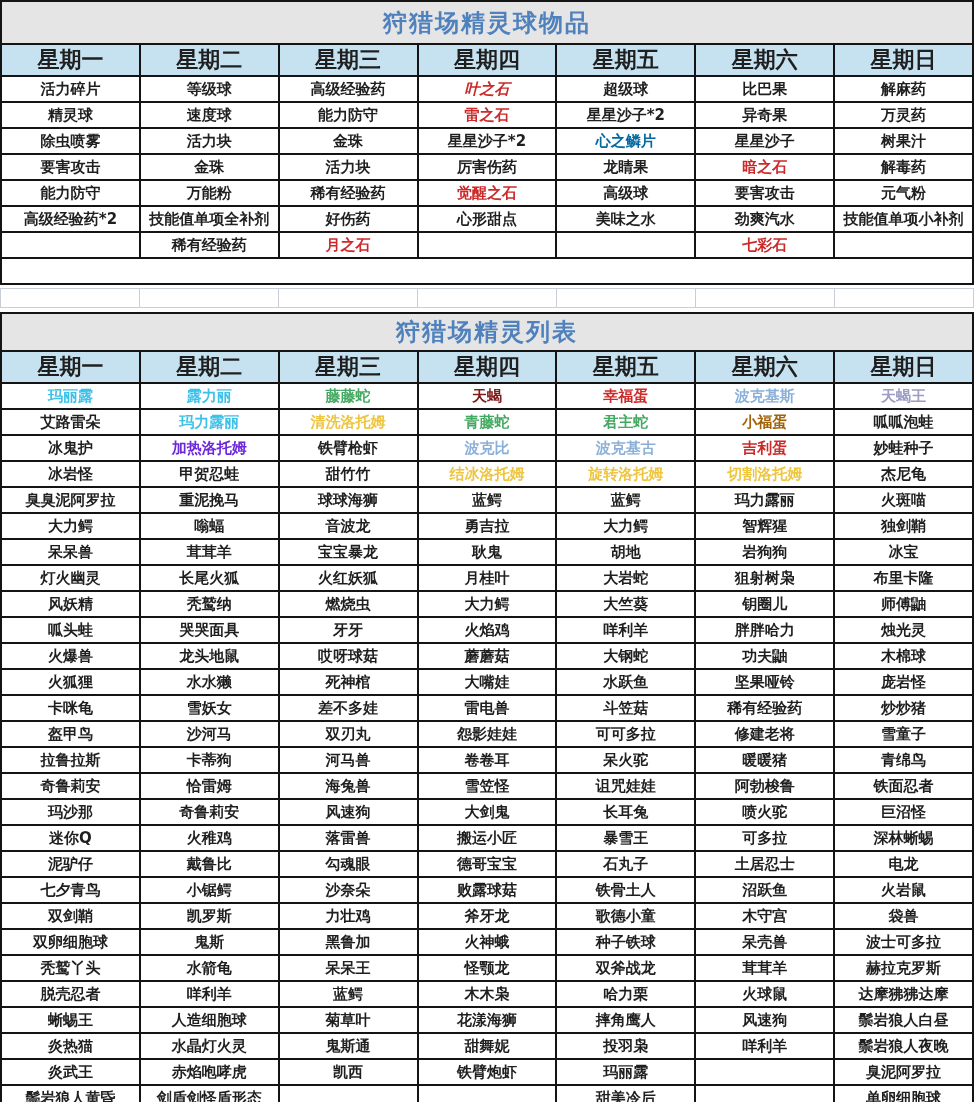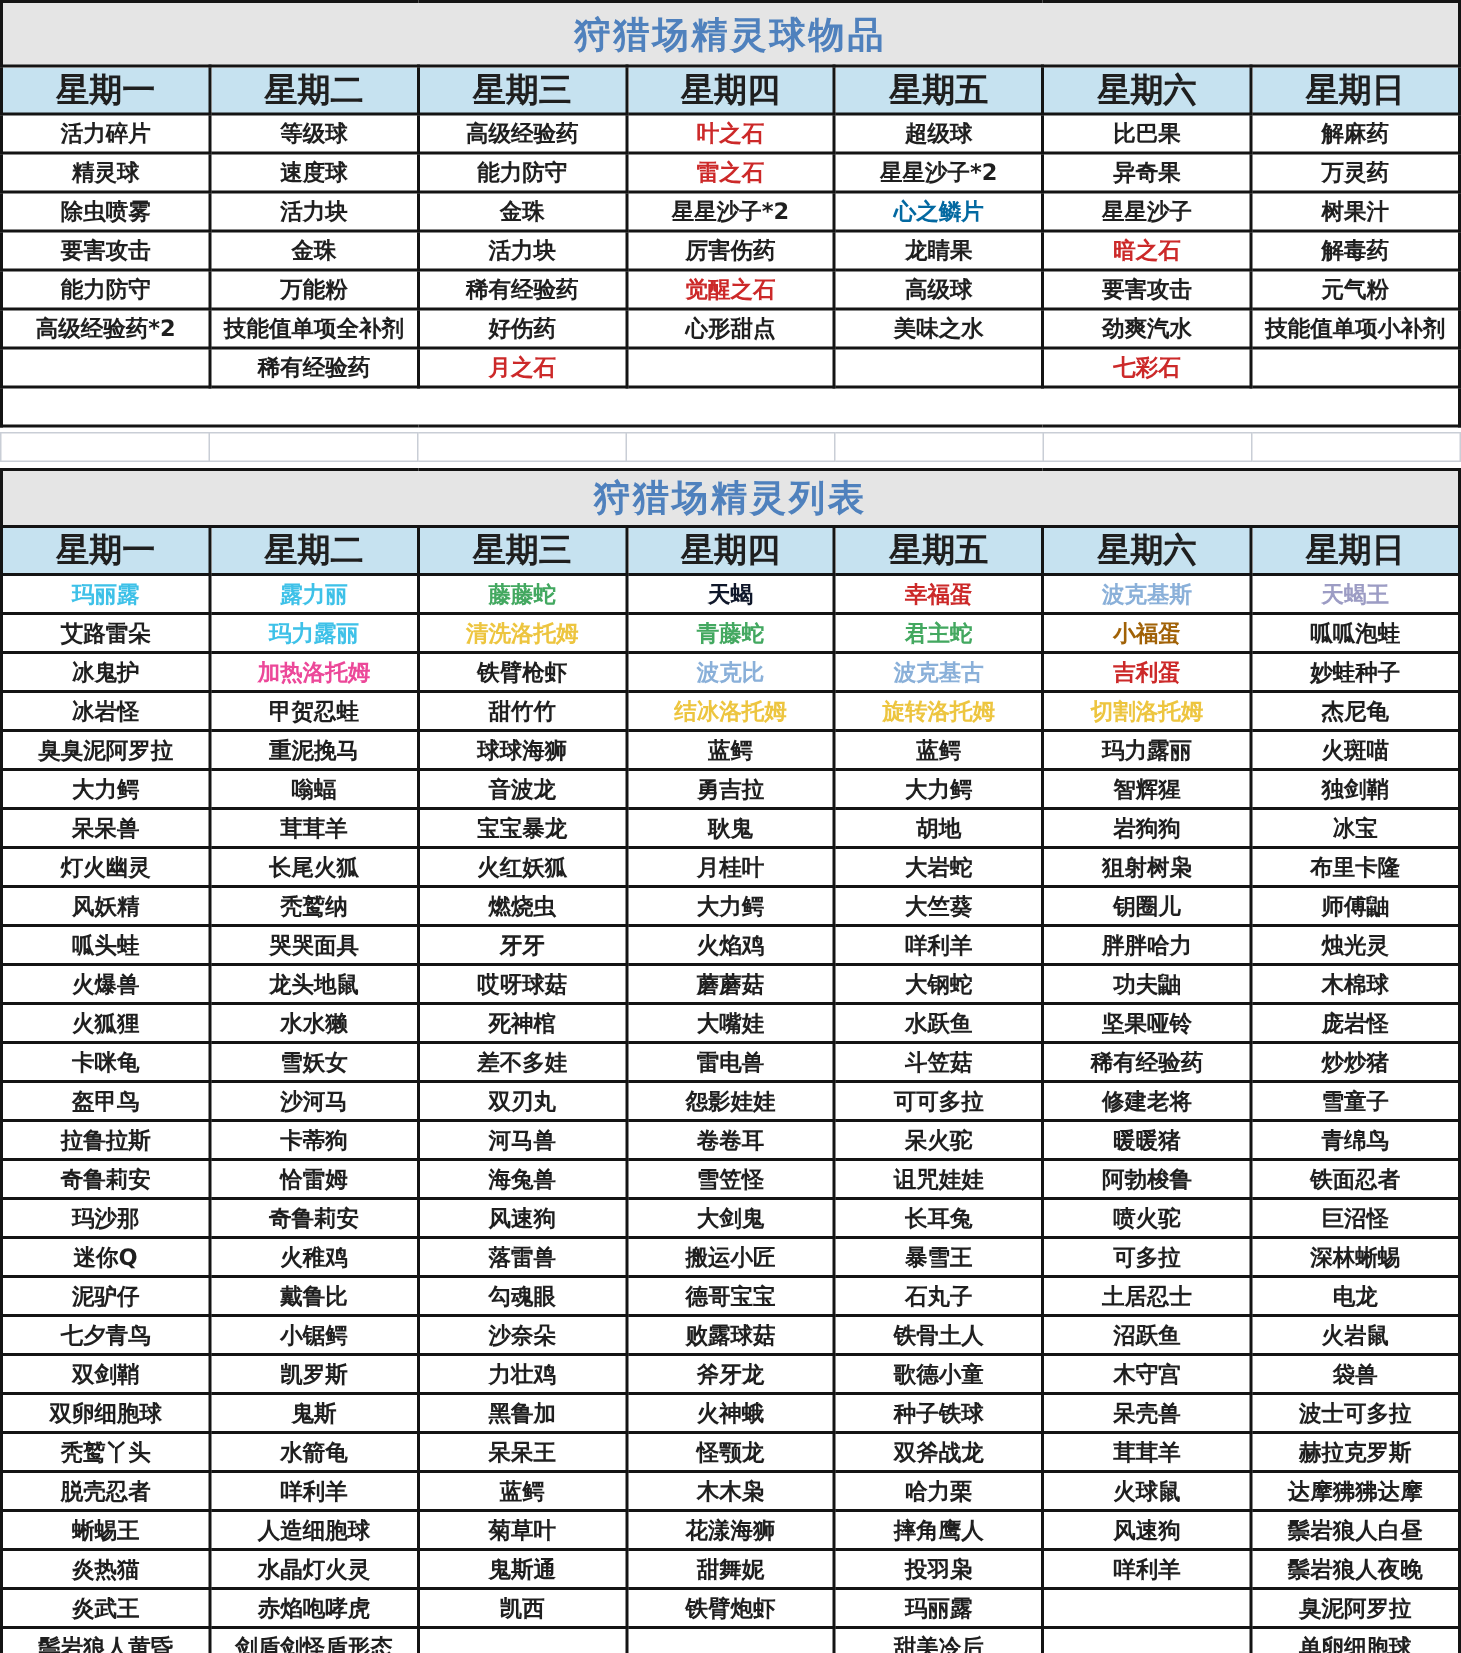--- a/index.html
+++ b/index.html
@@ -52,21 +52,21 @@
           <th>星期五</th>
           <th>星期六</th>
           <th>星期日</th>
         </tr>
     </thead>
     <tbody id="t0-body">
         <tr>
           <td>活力碎片</td>
           <td>等级球</td>
           <td>高级经验药</td>
-          <td style="color: rgb(204, 41, 41);">叶之石</td>
+          <td style="color: rgb(204, 41, 41); font-style: italic;">叶之石</td>
           <td>超级球</td>
           <td>比巴果</td>
           <td>解麻药</td>
         </tr>
         <tr>
           <td>精灵球</td>
           <td>速度球</td>
           <td>能力防守</td>
           <td style="color: rgb(204, 41, 41);">雷之石</td>
           <td>星星沙子*2</td>
@@ -151,37 +151,37 @@
           <th>星期五</th>
           <th>星期六</th>
           <th>星期日</th>
         </tr>
     </thead>
     <tbody id="t1-body">
         <tr>
           <td style="color: rgb(62, 193, 232);">玛丽露</td>
           <td style="color: rgb(62, 193, 232);">露力丽</td>
           <td style="color: rgb(67, 168, 96);">藤藤蛇</td>
-          <td style="color: #0f172a;">天蝎</td>
+          <td style="color: #7f1d1d;">天蝎</td>
           <td style="color: rgb(204, 41, 41);">幸福蛋</td>
           <td style="color: rgb(138, 176, 217);">波克基斯</td>
           <td style="color: rgb(156, 156, 196);">天蝎王</td>
         </tr>
         <tr>
           <td>艾路雷朵</td>
           <td style="color: rgb(62, 193, 232);">玛力露丽</td>
           <td style="color: rgb(237, 197, 63);">清洗洛托姆</td>
           <td style="color: rgb(67, 168, 96);">青藤蛇</td>
           <td style="color: rgb(67, 168, 96);">君主蛇</td>
           <td style="color: #a16207; border-radius: 12px;">小福蛋</td>
           <td>呱呱泡蛙</td>
         </tr>
         <tr>
           <td>冰鬼护</td>
-          <td style="color: #ec4899;">加热洛托姆</td>
+          <td style="color: #6d28d9;">加热洛托姆</td>
           <td>铁臂枪虾</td>
           <td style="color: rgb(138, 176, 217);">波克比</td>
           <td style="color: rgb(138, 176, 217);">波克基古</td>
           <td style="color: rgb(204, 41, 41);">吉利蛋</td>
           <td>妙蛙种子</td>
         </tr>
         <tr>
           <td>冰岩怪</td>
           <td>甲贺忍蛙</td>
           <td>甜竹竹</td>

